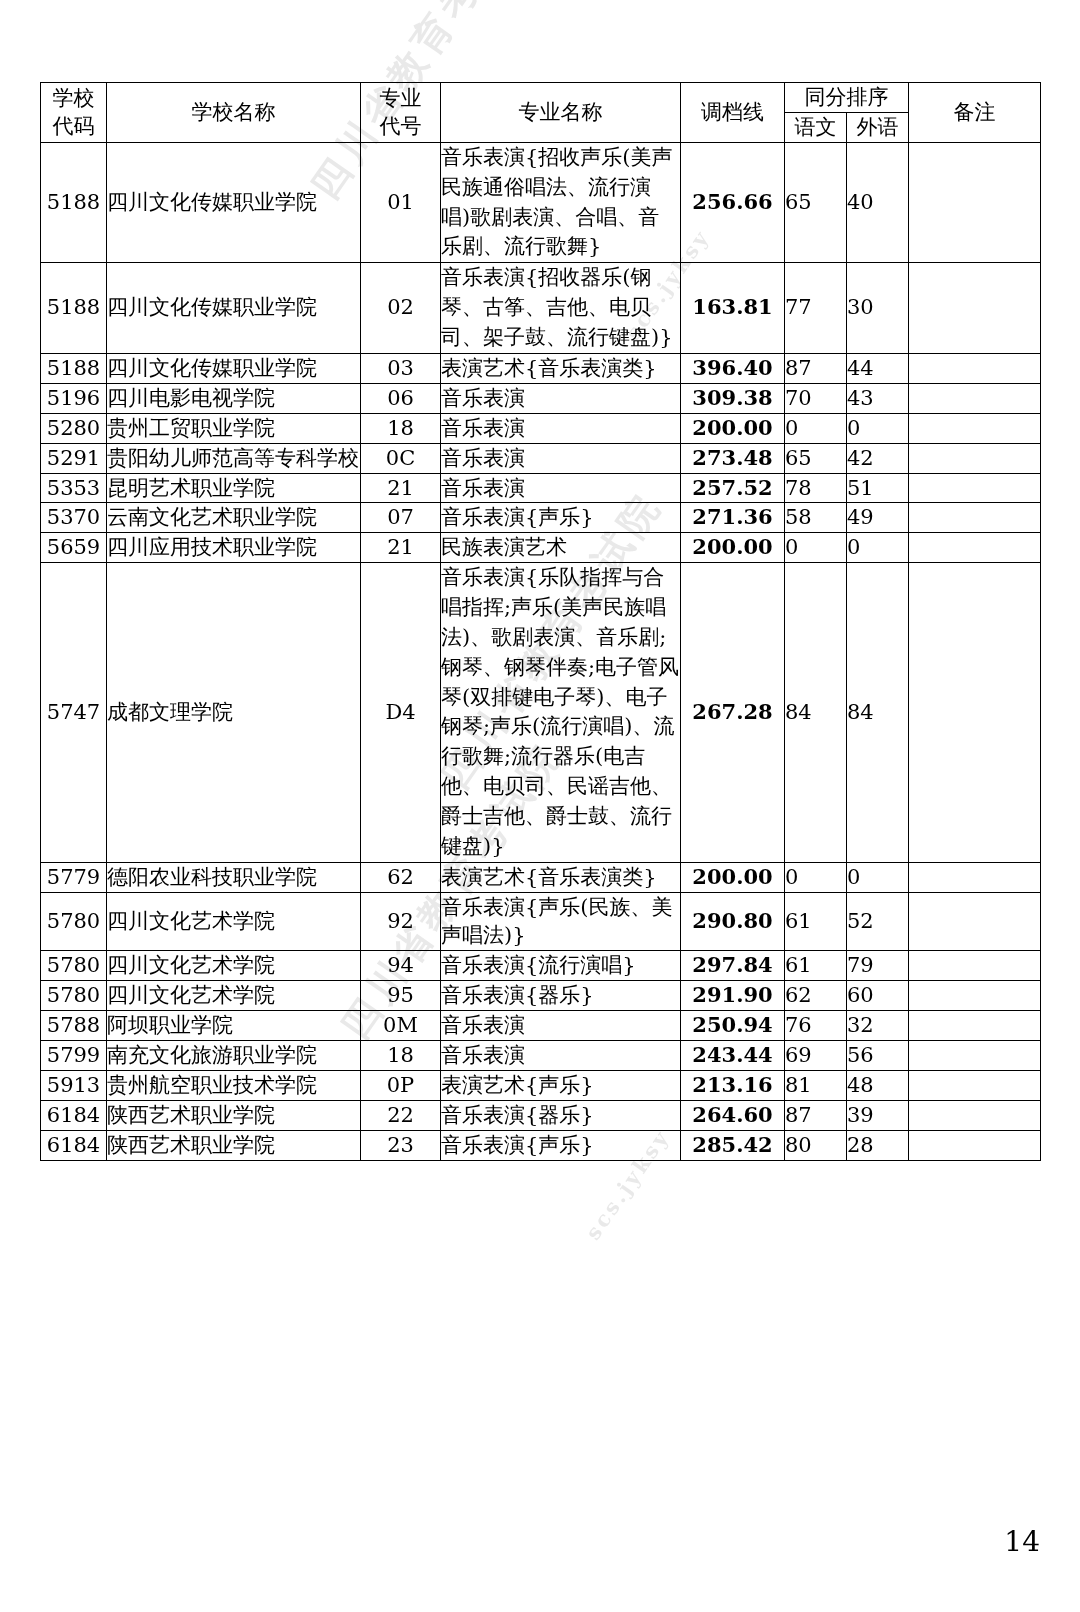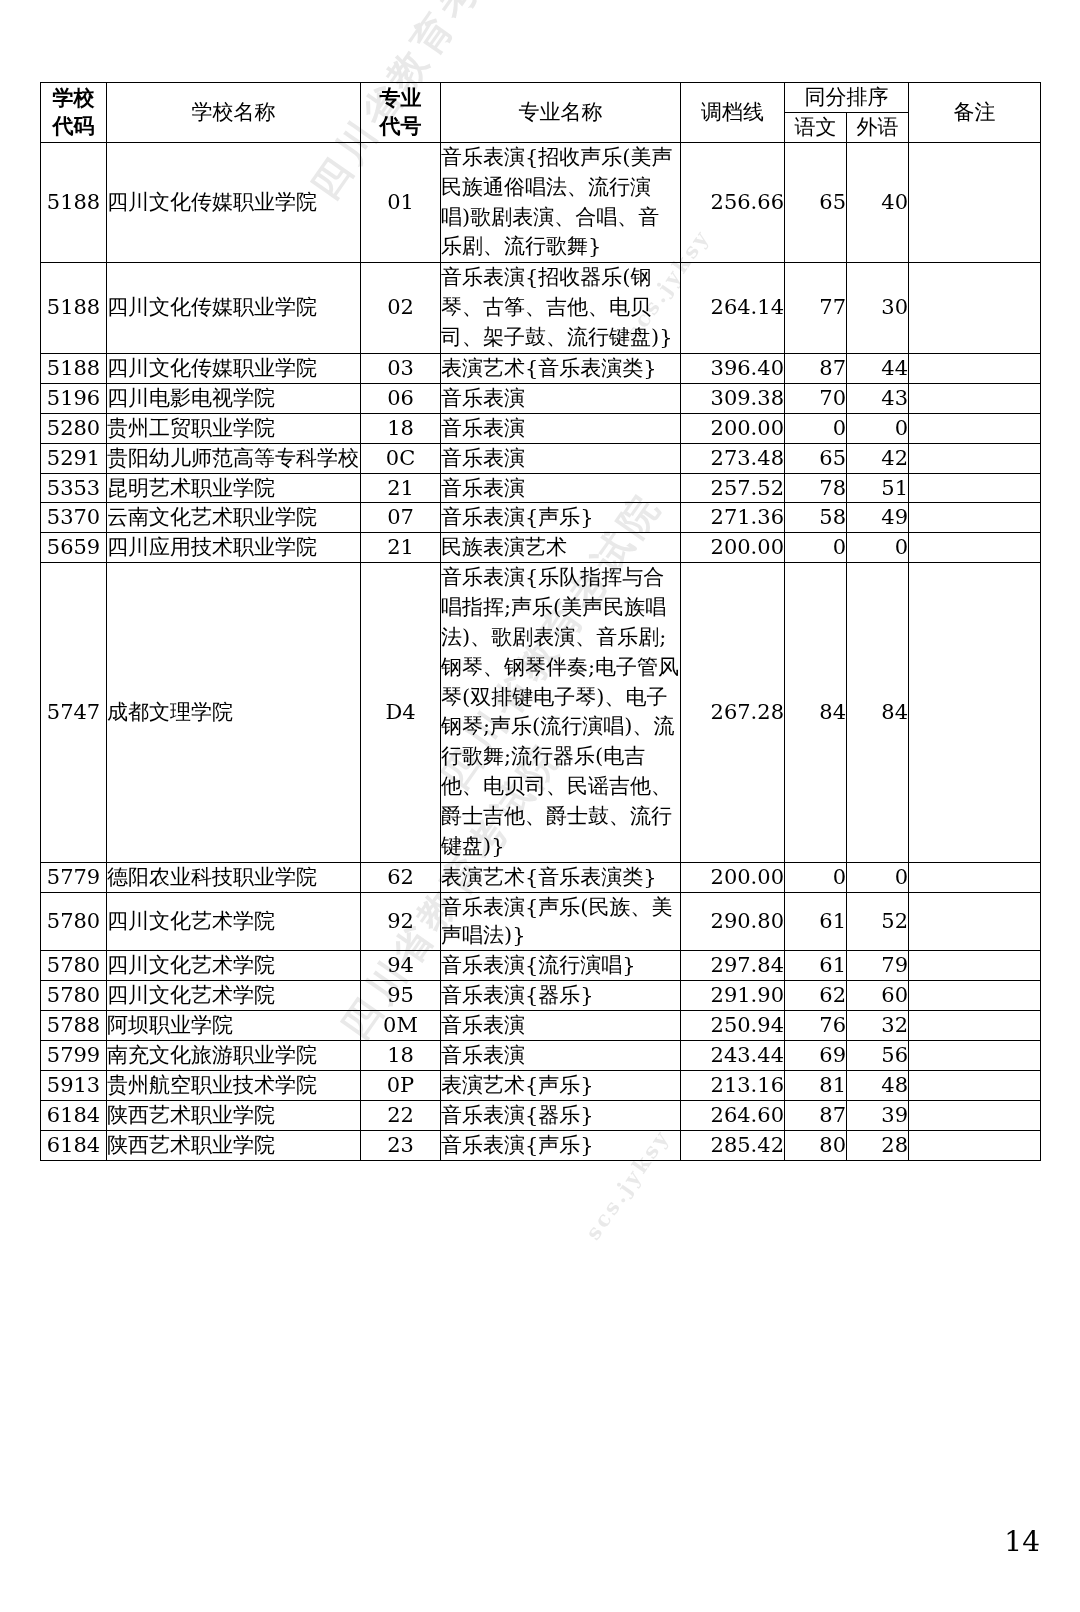--- a/index.html
+++ b/index.html
@@ -74,21 +74,20 @@
   col.c-eng    { width: 62px; }
   col.c-note   { width: 132px; }
 
   .th-center {
     text-align: center;
     font-weight: normal;
     padding: 6px 2px;
   }
   .th-two-line {
     line-height: 1.25;
-    font-weight: bold;
   }
 
   td.code {
     text-align: center;
     padding: 5px 2px;
     letter-spacing: 0px;
     margin-left: 14px;
   }
   td.school {
     text-align: left;
@@ -100,27 +99,27 @@
     margin-left: 44px;
   }
   td.major {
     text-align: left;
     padding: 5px 4px 5px 6px;
   }
   td.major.long {
     line-height: 1.42;
   }
   td.line {
-    text-align: right;
-    font-weight: normal;
+    text-align: center;
+    font-weight: bold;
     padding: 5px 2px;
     font-family: "DejaVu Serif", "Liberation Serif", serif;
   }
   td.num {
-    text-align: right;
+    text-align: left;
     padding: 5px 2px;
   }
   td.note {
     text-align: center;
     padding: 5px 2px;
   }
 
   .page-number {
     position: absolute;
     right: 40px;
@@ -185,21 +184,21 @@
         <td class="num">65</td>
         <td class="num">40</td>
         <td class="note"></td>
       </tr>
 
       <tr>
         <td class="code">5188</td>
         <td class="school">四川文化传媒职业学院</td>
         <td class="mcode">02</td>
         <td class="major long">音乐表演{招收器乐(钢琴、古筝、吉他、电贝司、架子鼓、流行键盘)}</td>
-        <td class="line">264.14</td>
+        <td class="line">163.81</td>
         <td class="num">77</td>
         <td class="num">30</td>
         <td class="note"></td>
       </tr>
 
       <tr>
         <td class="code">5188</td>
         <td class="school">四川文化传媒职业学院</td>
         <td class="mcode">03</td>
         <td class="major">表演艺术{音乐表演类}</td>

